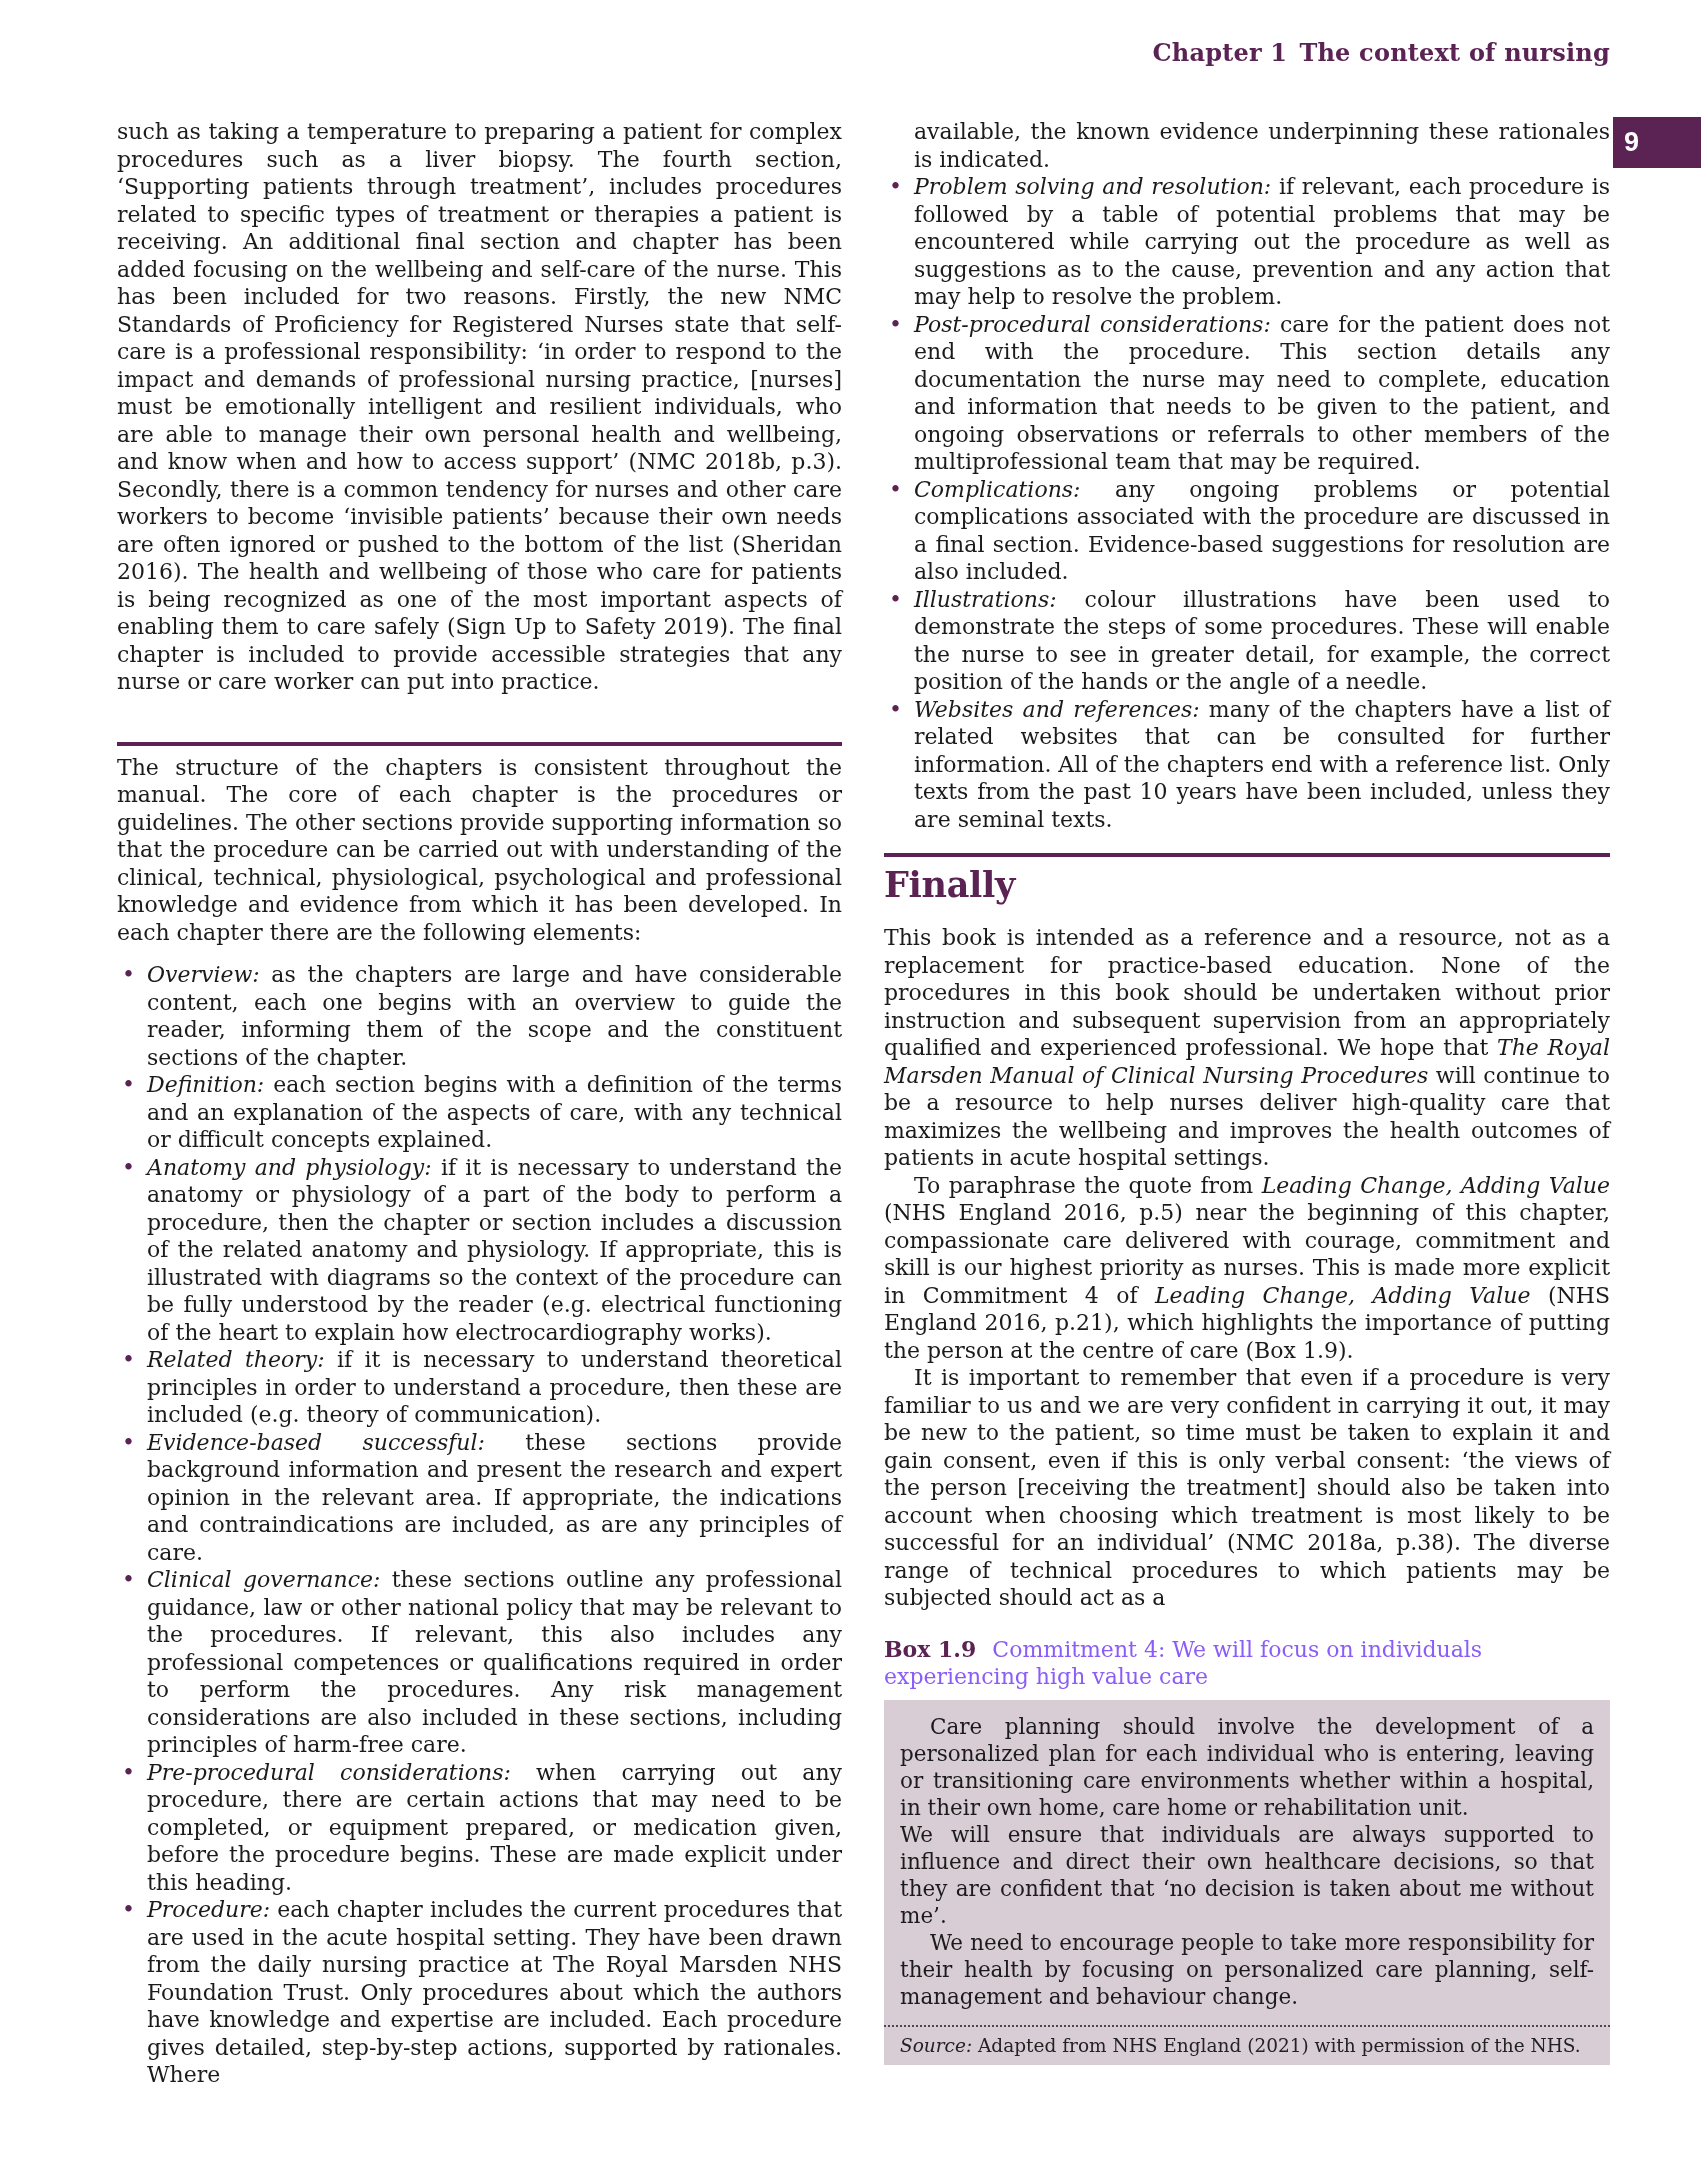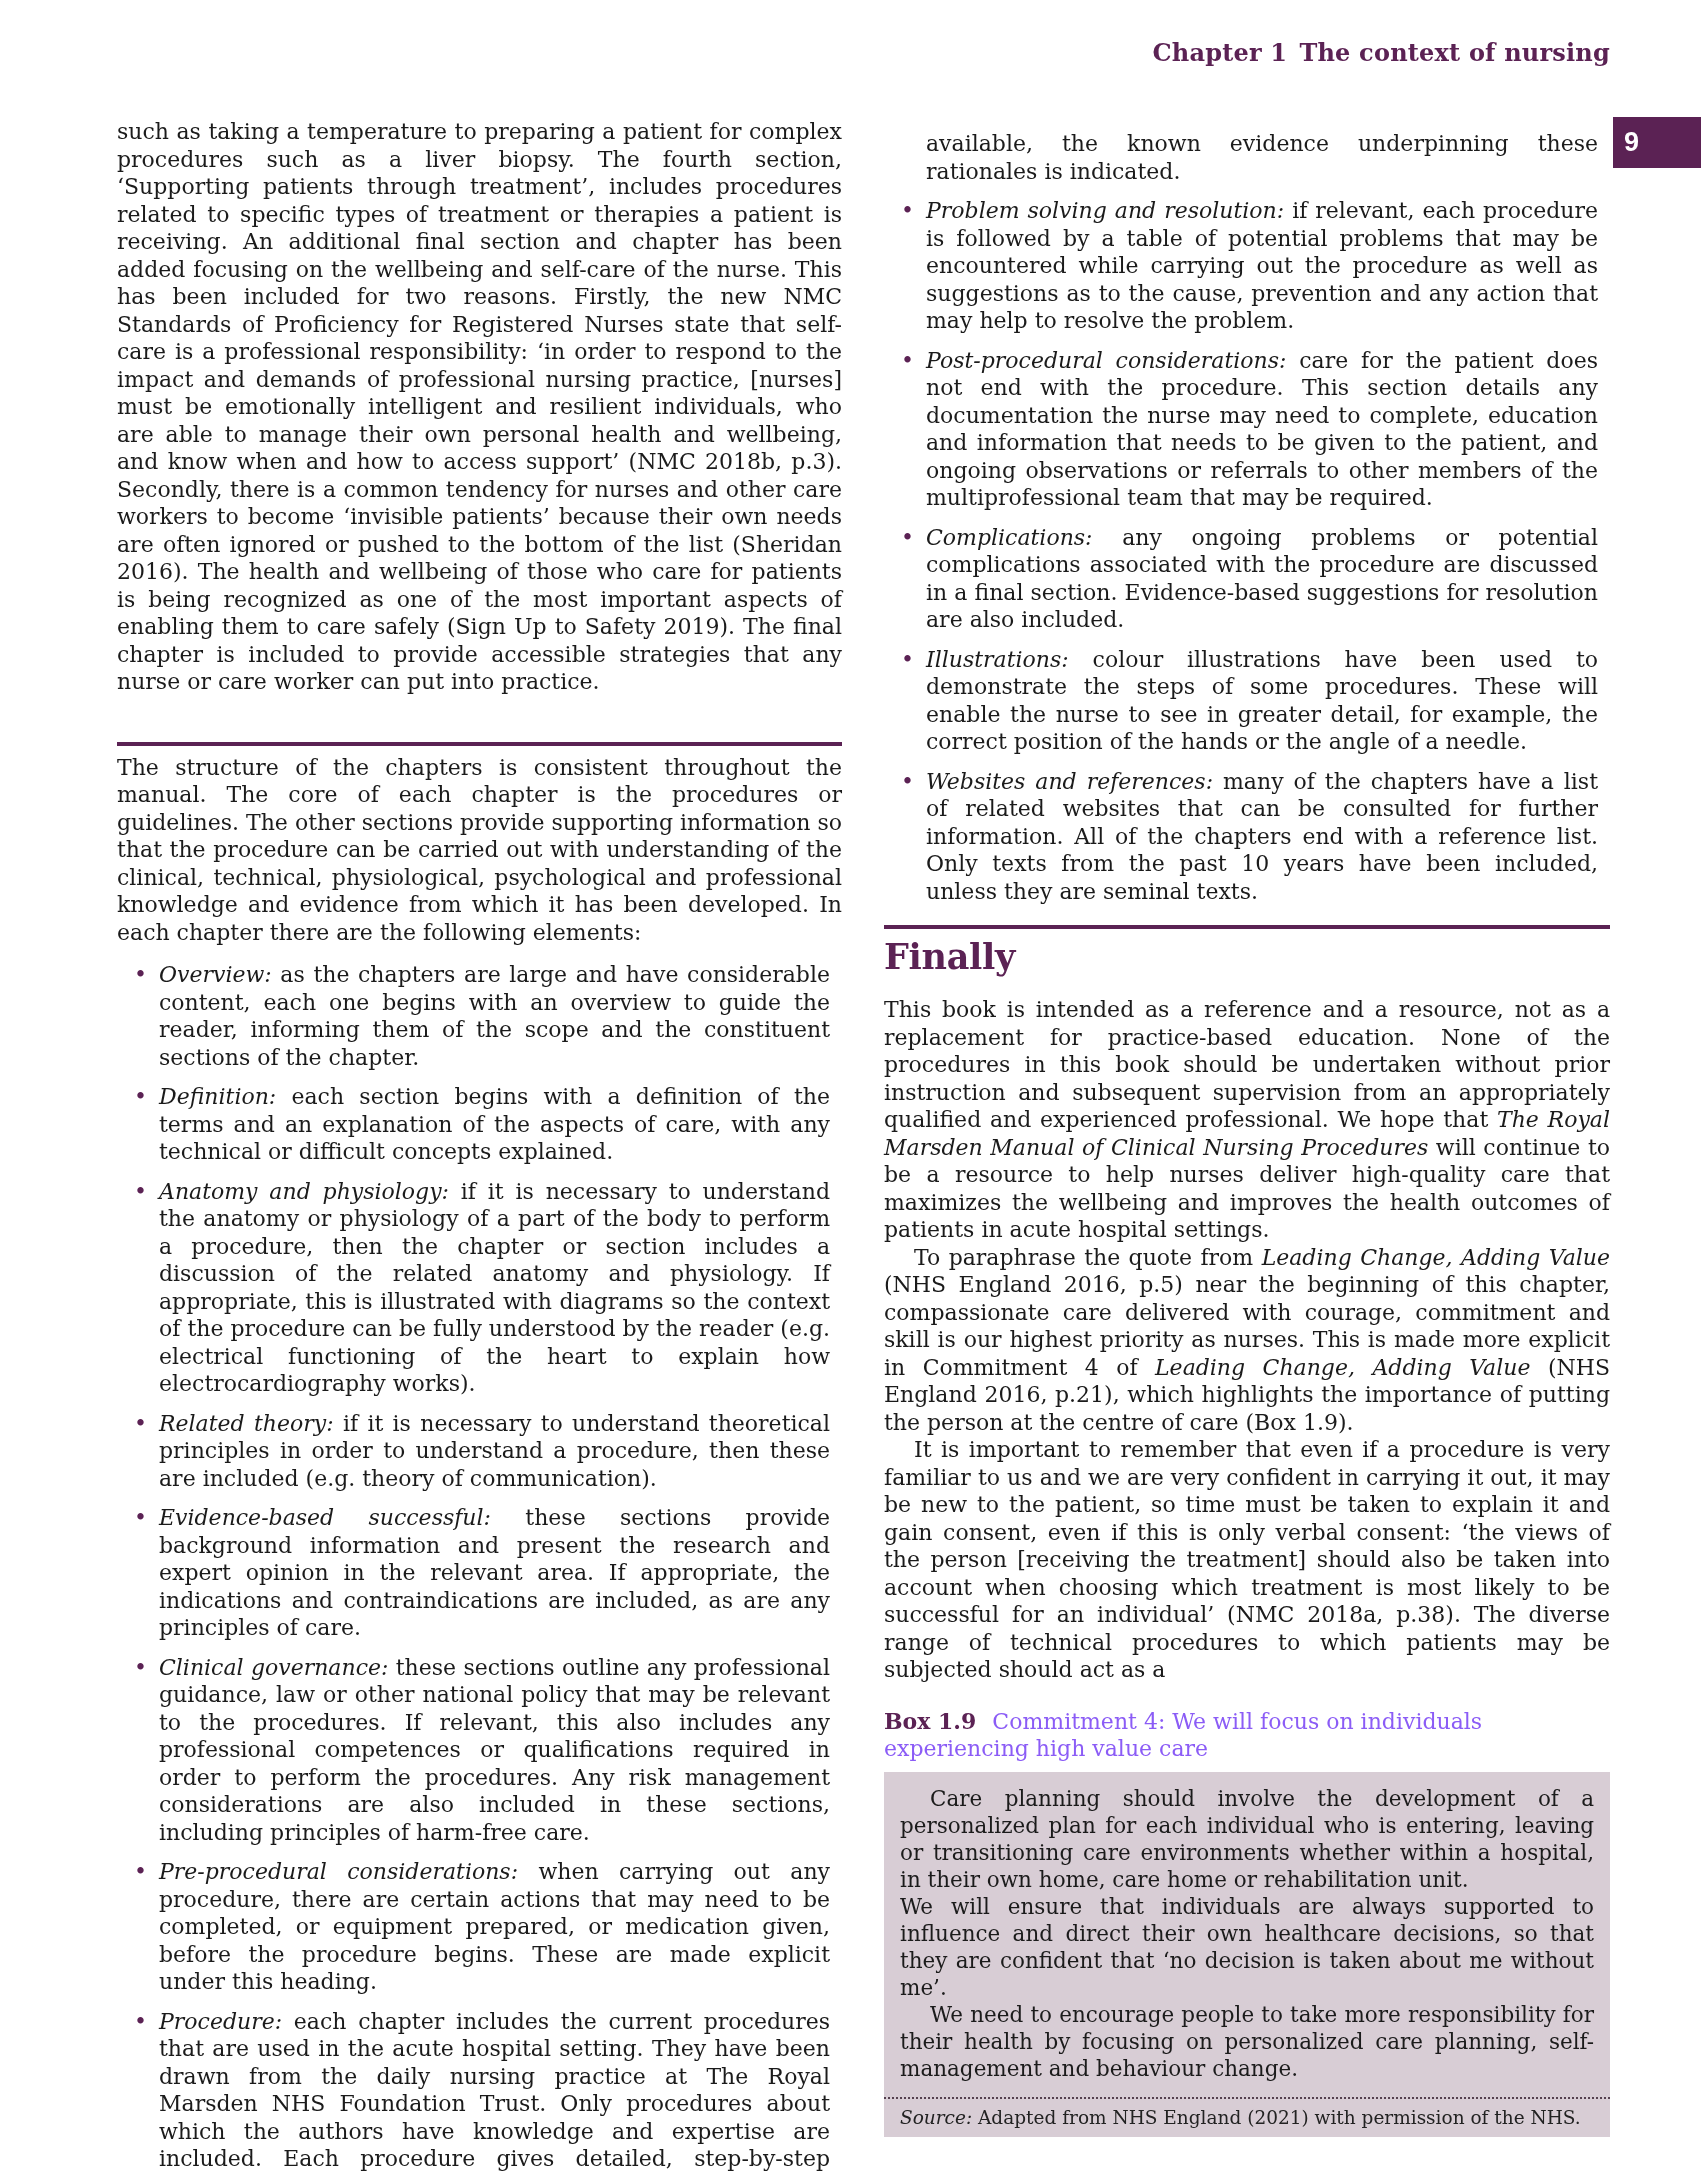--- a/index.html
+++ b/index.html
@@ -72,21 +72,21 @@
   .it { font-style:italic; }
   ul.bullets {
     list-style:none;
     margin:15px 0 0 0;
     padding:0;
   }
   ul.bullets.no-top { margin-top:0; }
   ul.bullets li {
     position:relative;
     padding-left:30px;
-    margin:12px;
+    margin:0;
   }
   .bullet-dot {
     position:absolute;
     left:5px; top:0;
     color:#5b2254;
     font-size:22px;
   }
   .box-header {
     margin-top:24px;
     line-height:27px;

